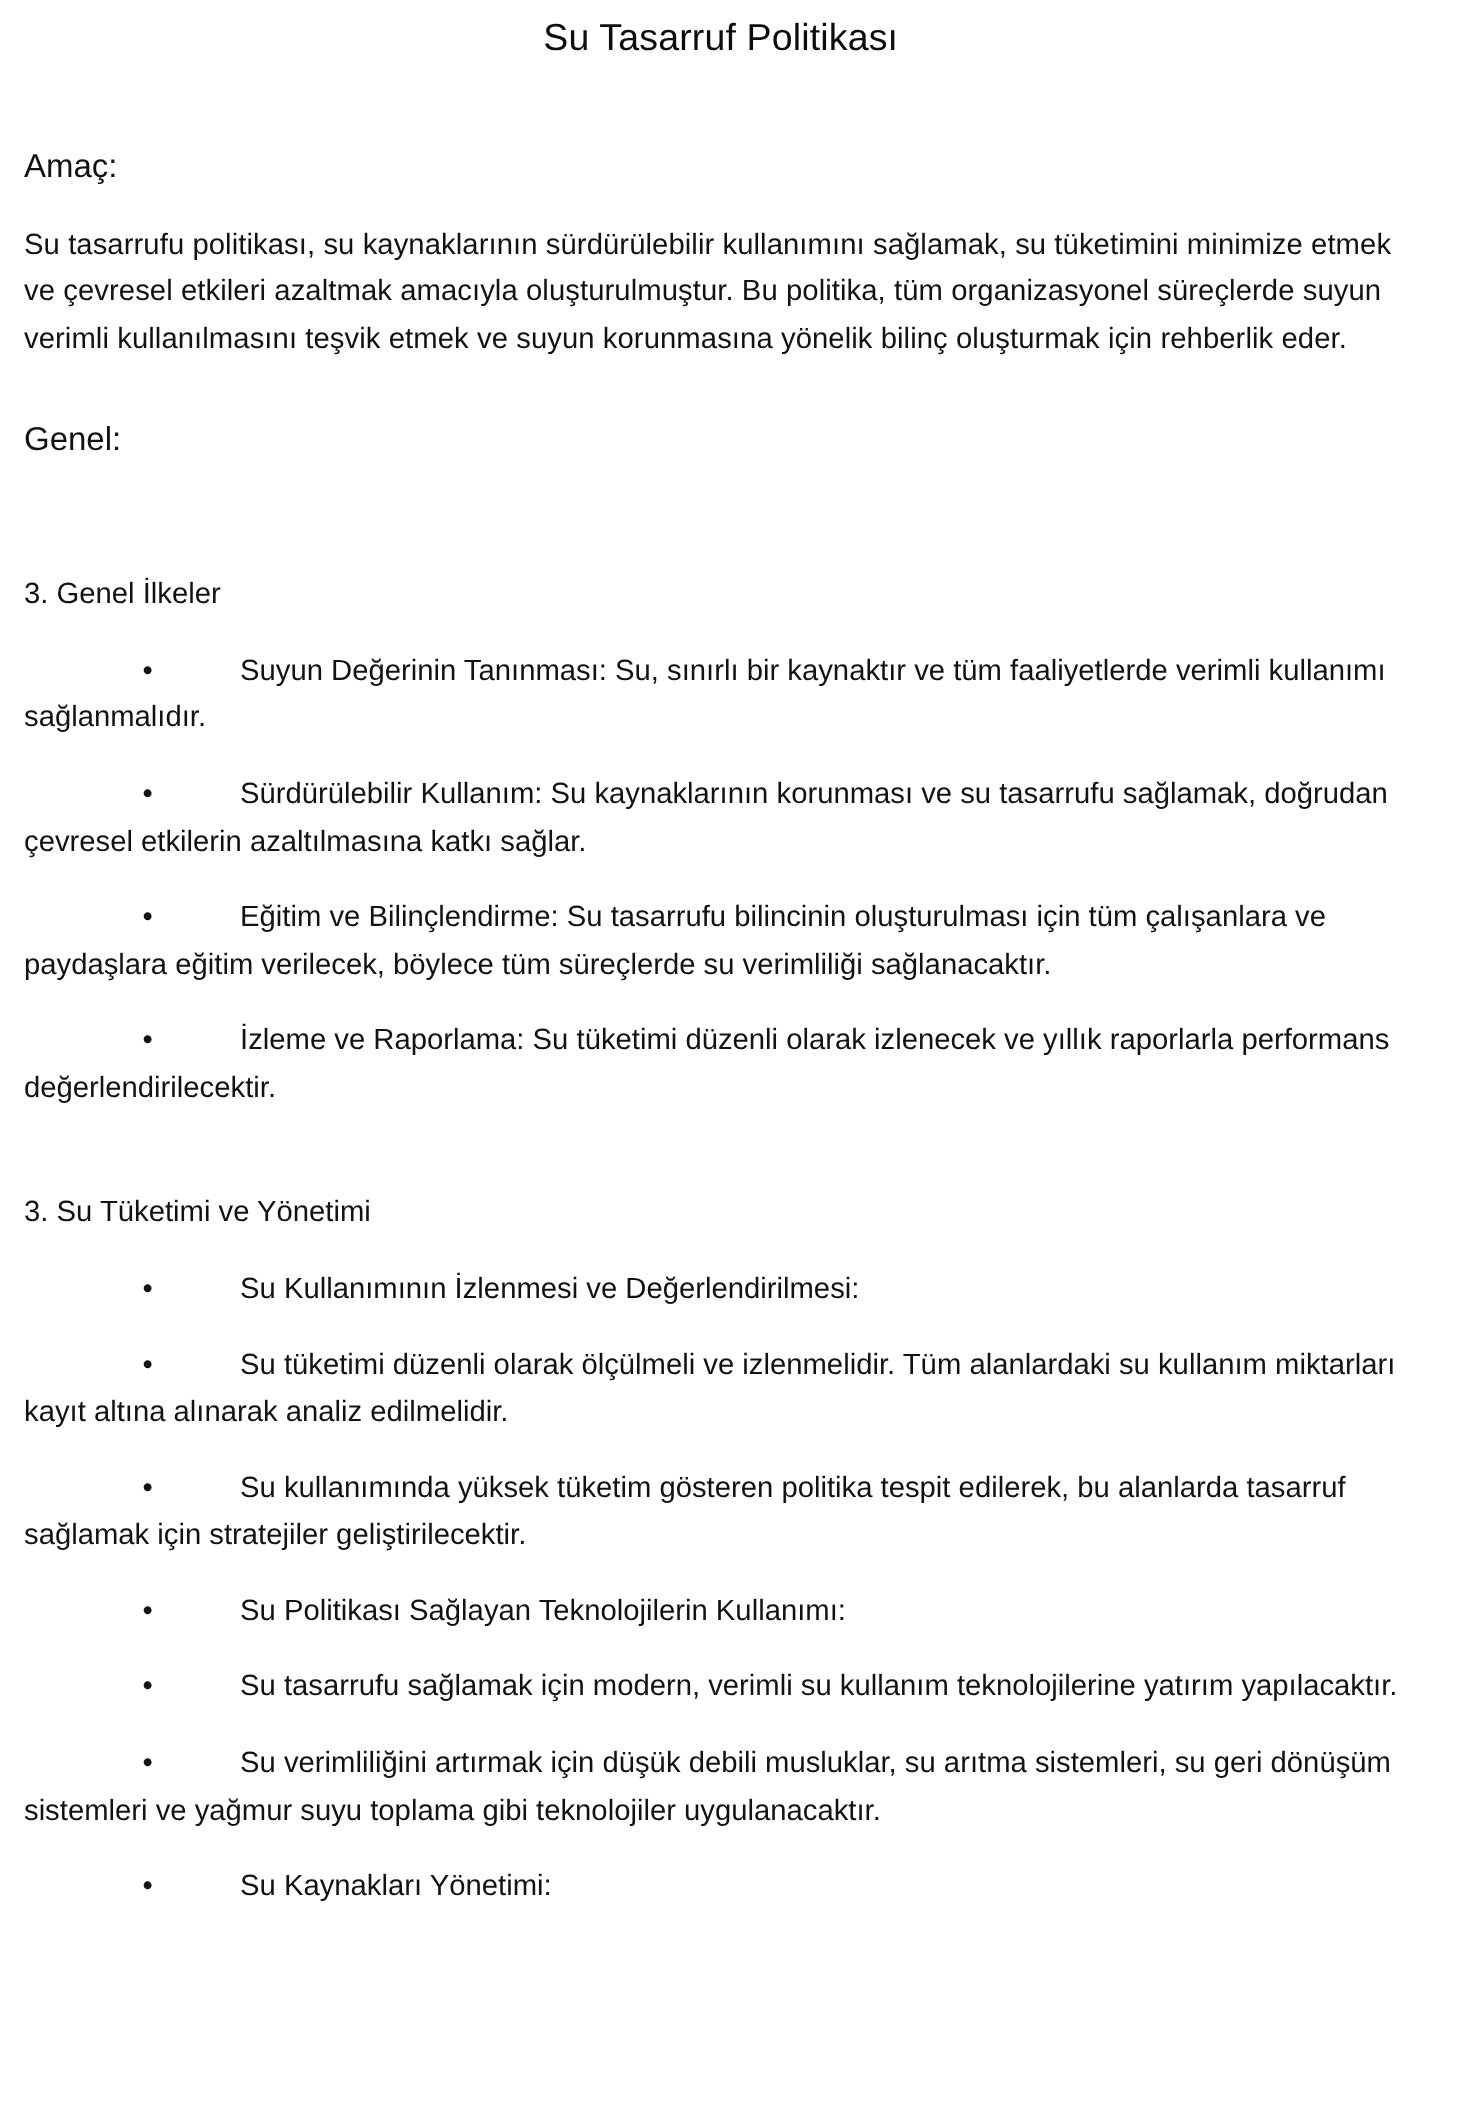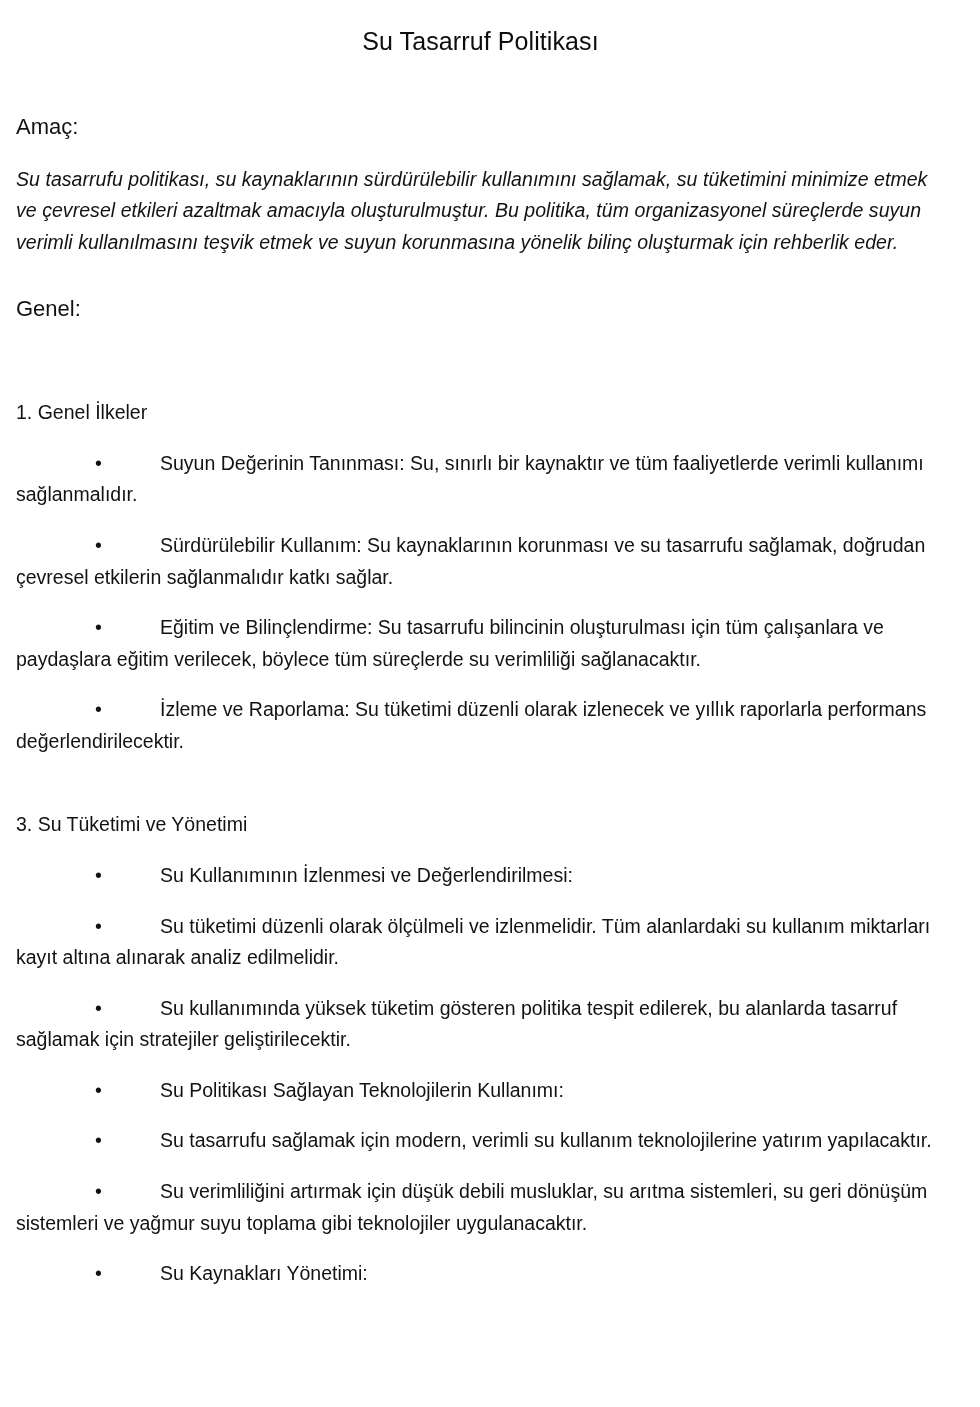--- a/index.html
+++ b/index.html
@@ -20,42 +20,41 @@
     width: 980px;
     min-height: 1407px;
     box-sizing: border-box;
     padding: 0 35px 0 16px;
     overflow: hidden;
   }
 
   
   .doc-title {
     margin: 0;
-    padding-top: 26px;
+    padding-top: 10px;
     text-align: center;
     font-size: 25px;
     font-weight: 400;
     line-height: 1.25;
     letter-spacing: 0.1px;
     color: #0d0d0d;
   }
 
   
   .spacer-lg { height: 52px; }
   .spacer-md { height: 32px; }
 
   .para {
     margin: 0;
     font-size: 19.5px;
     line-height: 1.62;
     color: #121212;
     text-align: left;
     letter-spacing: 0.05px;
     max-width: 930px;
-    font-style: italic;
   }
 
   .label-para {
     margin: 0;
     font-size: 22px;
     line-height: 1.62;
     color: #121212;
   }
 
   .section-heading {
@@ -106,32 +105,32 @@
   <div class="para-gap"></div>
   <p class="para">Su tasarrufu politikası, su kaynaklarının sürdürülebilir kullanımını sağlamak, su tüketimini minimize etmek ve çevresel etkileri azaltmak amacıyla oluşturulmuştur. Bu politika, tüm organizasyonel süreçlerde suyun verimli kullanılmasını teşvik etmek ve suyun korunmasına yönelik bilinç oluşturmak için rehberlik eder.</p>
 
   <div class="spacer-md"></div>
 
   <p class="label-para">Genel:</p>
   <div class="para-gap"></div>
 
   <div class="spacer-lg"></div>
 
-  <p class="section-heading">1. Genel İlkeler</p>
+  <p class="section-heading">3. Genel İlkeler</p>
   <div class="para-gap"></div>
 
   <p class="bullet-row">
     <span class="bullet-glyph">•</span>
     <span class="bullet-text">Suyun Değerinin Tanınması: Su, sınırlı bir kaynaktır ve tüm faaliyetlerde verimli kullanımı sağlanmalıdır.</span>
   </p>
   <div class="block-gap"></div>
 
   <p class="bullet-row">
     <span class="bullet-glyph">•</span>
-    <span class="bullet-text">Sürdürülebilir Kullanım: Su kaynaklarının korunması ve su tasarrufu sağlamak, doğrudan çevresel etkilerin sağlanmalıdır katkı sağlar.</span>
+    <span class="bullet-text">Sürdürülebilir Kullanım: Su kaynaklarının korunması ve su tasarrufu sağlamak, doğrudan çevresel etkilerin azaltılmasına katkı sağlar.</span>
   </p>
   <div class="block-gap"></div>
 
   <p class="bullet-row">
     <span class="bullet-glyph">•</span>
     <span class="bullet-text">Eğitim ve Bilinçlendirme: Su tasarrufu bilincinin oluşturulması için tüm çalışanlara ve paydaşlara eğitim verilecek, böylece tüm süreçlerde su verimliliği sağlanacaktır.</span>
   </p>
   <div class="block-gap"></div>
 
   <p class="bullet-row">

